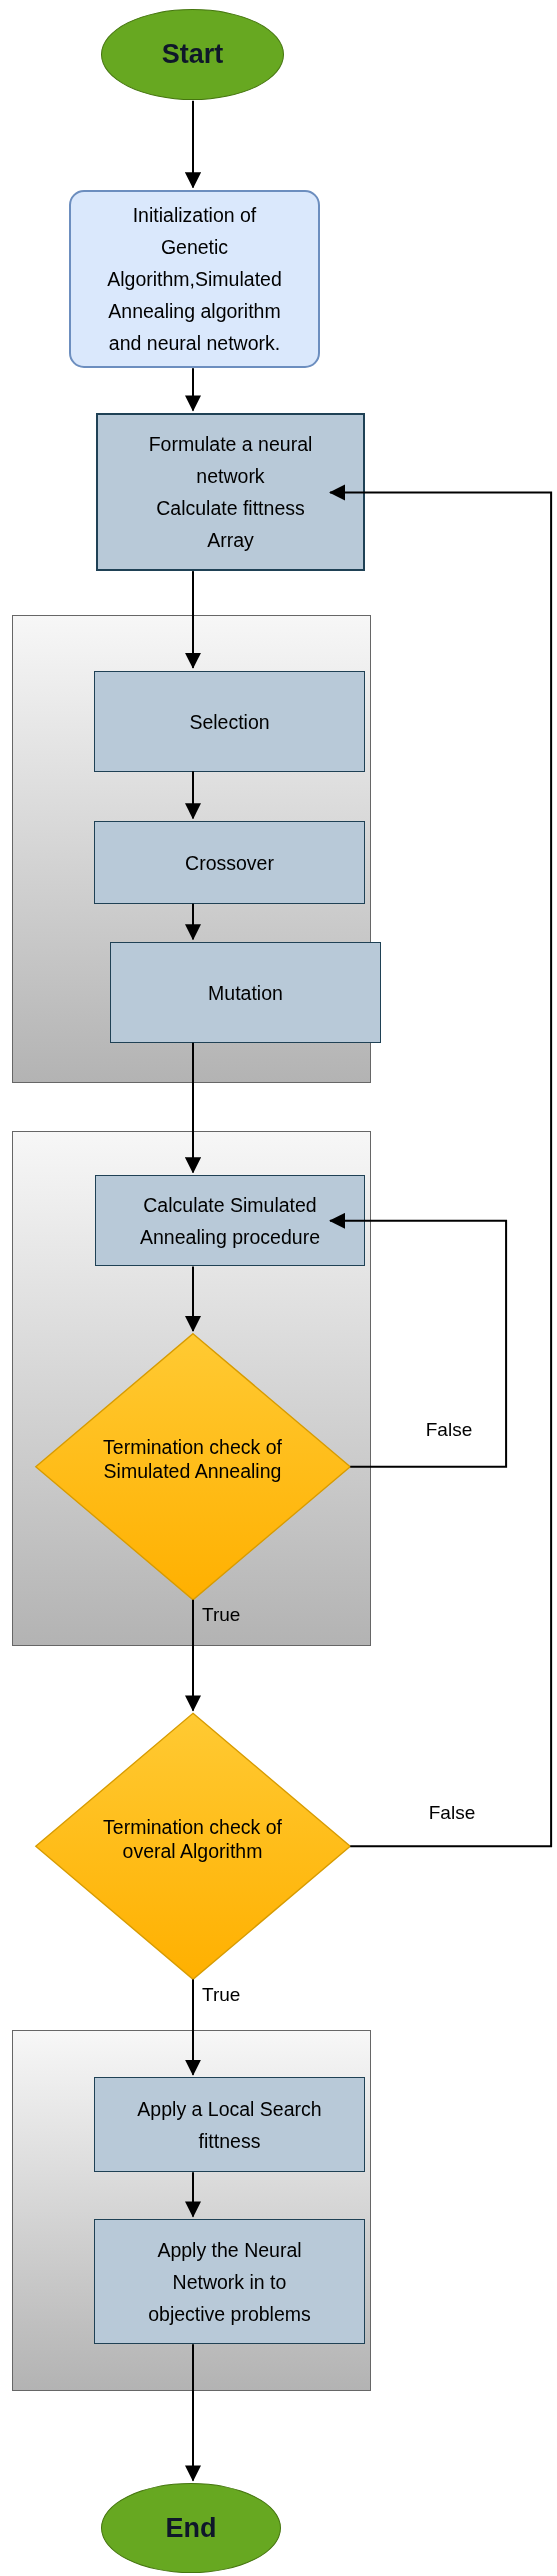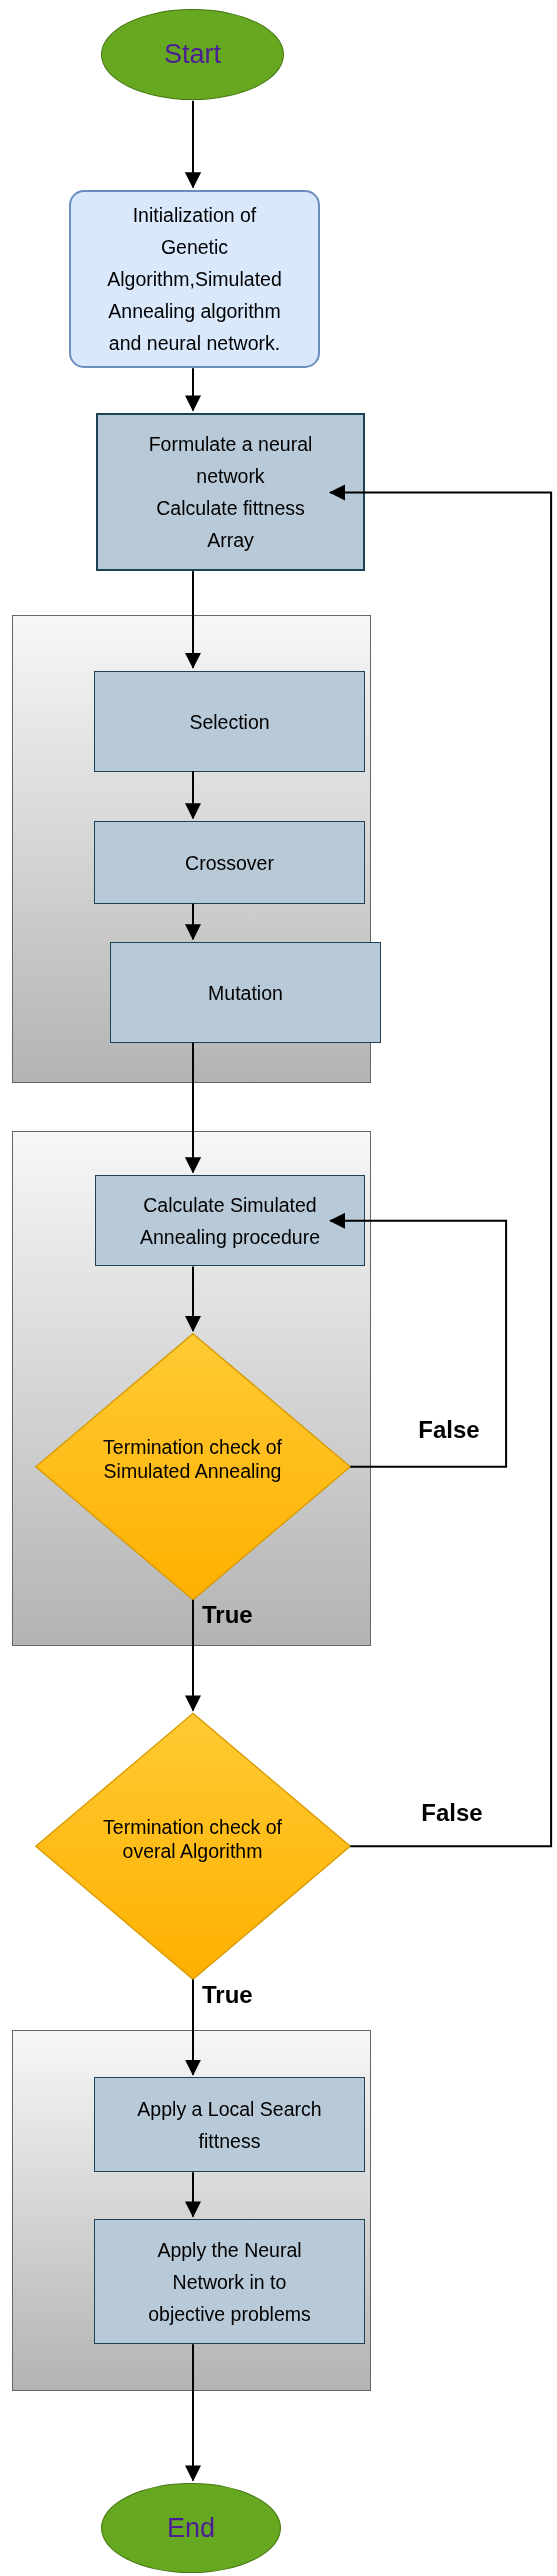--- a/index.html
+++ b/index.html
@@ -21,23 +21,24 @@
     text-align: center;
     white-space: pre-line;
     font-size: 19.5px;
     line-height: 32px;
     z-index: 2;
   }
   .terminal {
     border-radius: 50%;
     background: var(--terminal-fill, #67a821);
     border: 1.3px solid var(--terminal-border, #45750f);
-    color: #4c1d95;
+    color: #0f172a;
     font-size: 27px;
     line-height: 30px;
+    font-weight: bold;
   }
   .init {
     background: var(--init-fill, #dae8fc);
     border: 2px solid var(--init-border, #6c8ebf);
     border-radius: 15px;
   }
   .process {
     background: var(--process-fill, #b8c9d8);
     border: 1.3px solid var(--process-border, #1f4155);
     margin-left: 38px;
@@ -64,24 +65,23 @@
     left: 58px;
     width: 269px;
     text-align: center;
     font-size: 19.5px;
     line-height: 24px;
     white-space: pre-line;
     z-index: 11;
   }
   .edge-label {
     position: absolute;
-    font-size: 24px;
+    font-size: 19px;
     line-height: 23px;
     z-index: 11;
-    font-weight: bold;
   }
   .edge-label.centered { width: 78px; text-align: center; }
 </style>
 </head>
 <body>
 
 <div class="canvas">
 
   <div class="group-container" style="left:12px; top:615px; width:359px; height:468px;"></div>
   <div class="group-container" style="left:12px; top:1131px; width:359px; height:515px;"></div>

